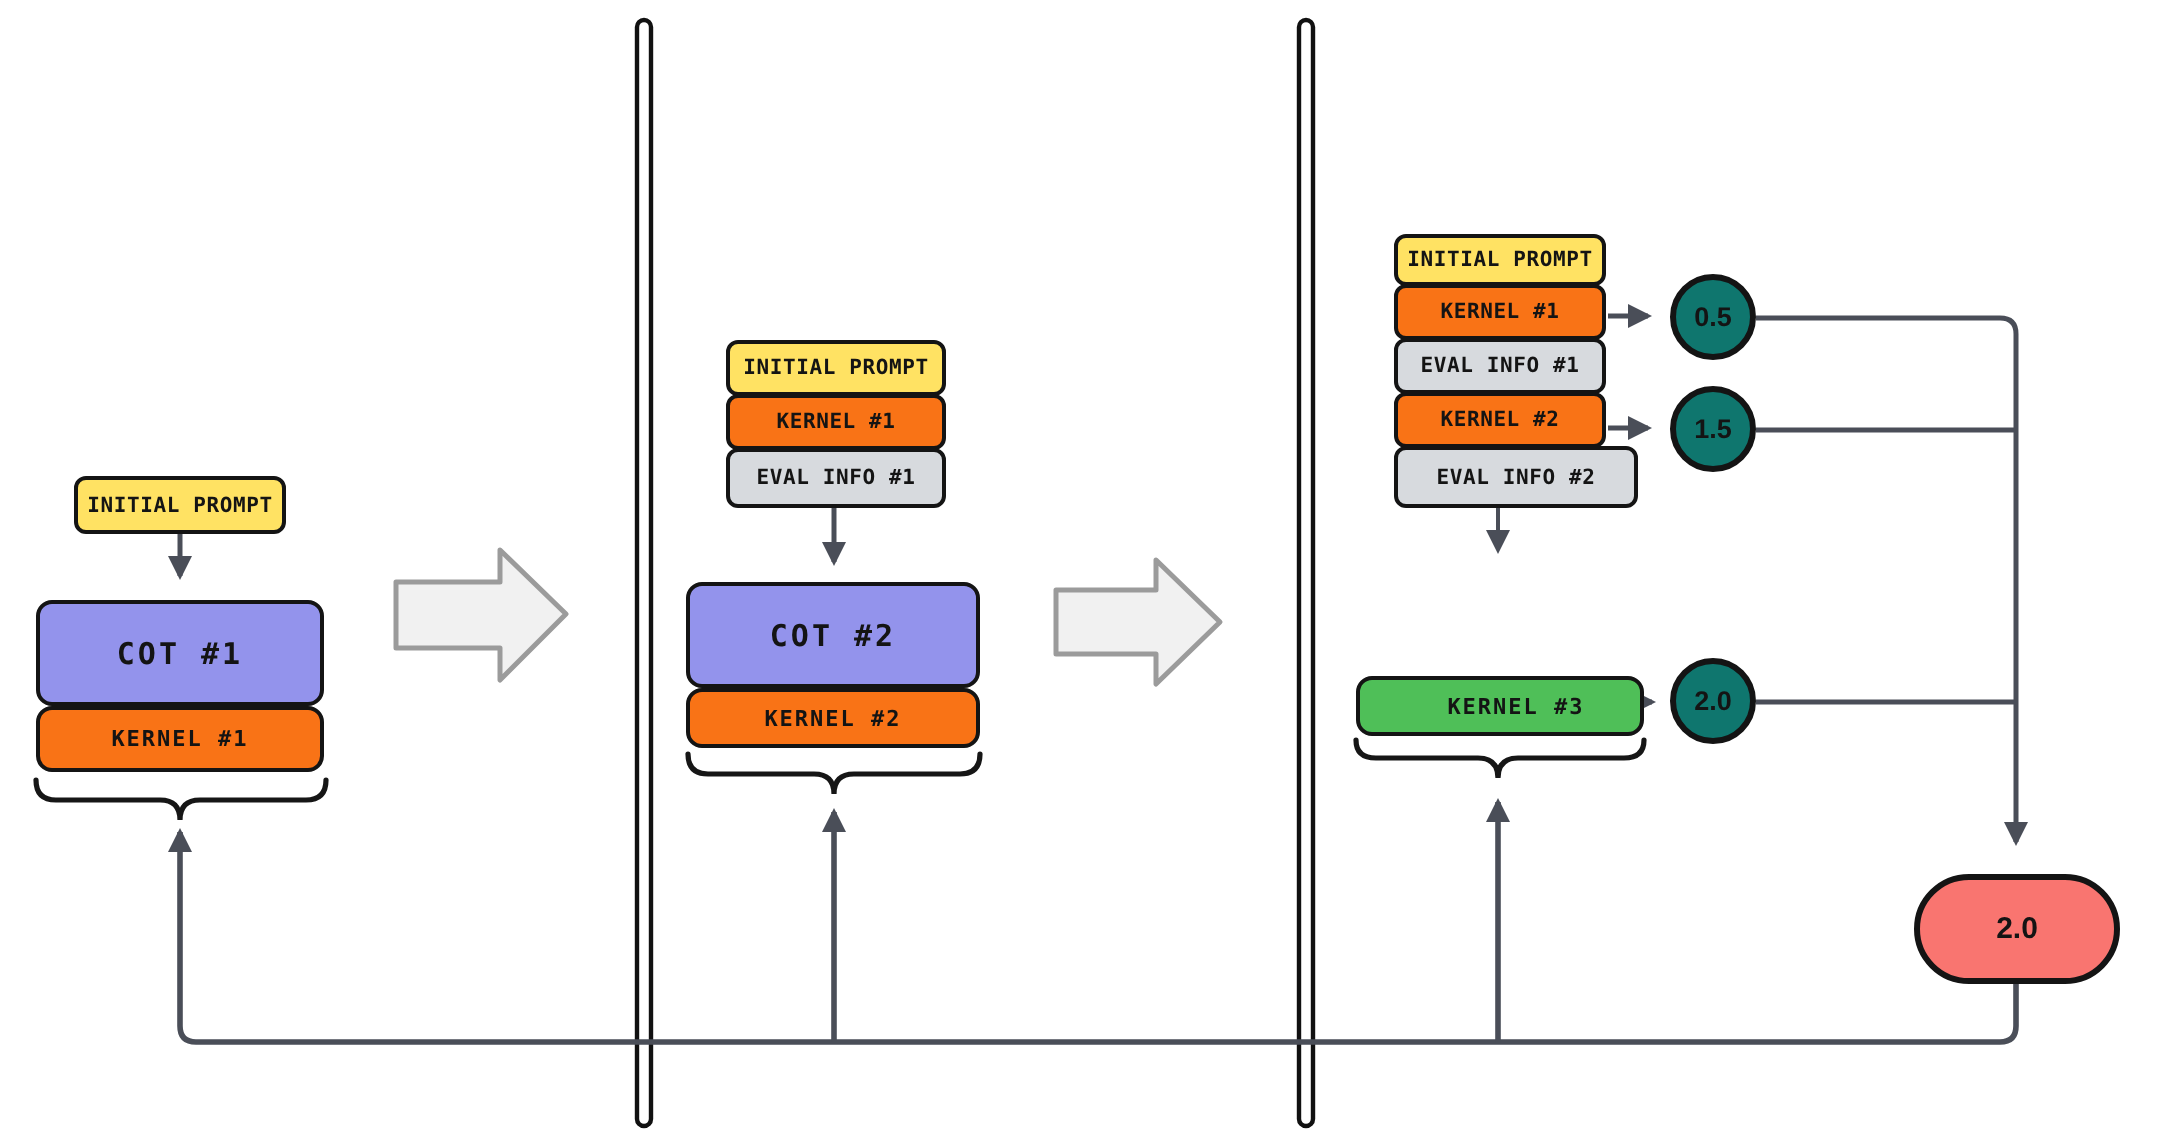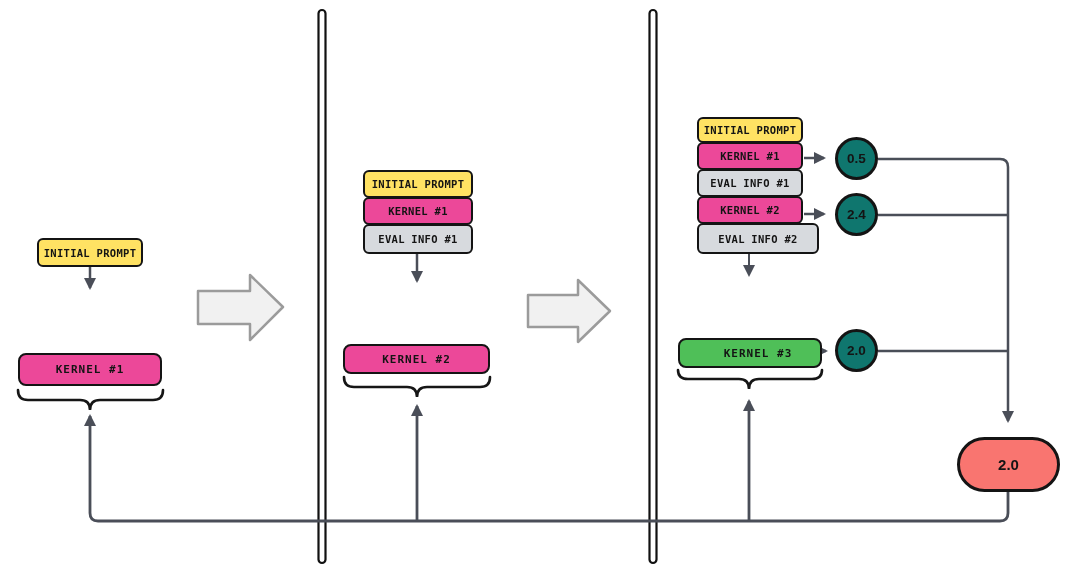--- a/index.html
+++ b/index.html
@@ -10,21 +10,21 @@
   #connectors{position:absolute;left:0;top:0;width:1080px;height:574px;}
   .box{
     position:absolute;box-sizing:border-box;border:2.5px solid #141414;border-radius:7px;
     display:flex;align-items:center;justify-content:center;
     font-weight:700;color:#141414;letter-spacing:0.3px;white-space:nowrap;
   }
   .ctx{font-size:10.5px;border-radius:6px;}
   .cot{font-size:15px;letter-spacing:1.5px;border-radius:8px;}
   .kernel-main{font-size:11px;letter-spacing:1px;border-radius:8px;}
   .yellow{background:#ffe263;text-align:center;}
-  .green{background:#ec4899;}
+  .green{background:#f97316;}
   .green-dark{background:#4fbf58;}
   .purple{background:#9393ec;}
   .gray{background:#d7dade;}
   .score-circle{
     position:absolute;width:43px;height:43px;border-radius:50%;
     background:#0f766e;border:3.5px solid #141414;box-sizing:border-box;
     display:flex;align-items:center;justify-content:center;
     font-family:"Liberation Sans",sans-serif;font-weight:700;font-size:13.5px;color:#141414;
   }
   .final-pill{
@@ -67,32 +67,34 @@
     <path d="M1008,492 V513 Q1008,521 1000,521 H98 Q90,521 90,513 V416" fill="none" stroke="#4a4e58" stroke-width="2.8" marker-end="url(#arrow)"></path>
     <path d="M417,521 V406" fill="none" stroke="#4a4e58" stroke-width="2.8" marker-end="url(#arrow)"></path>
     <path d="M749,521 V401" fill="none" stroke="#4a4e58" stroke-width="2.8" marker-end="url(#arrow)"></path>
 
     <path d="M18,390 Q18,400 28,400 H80 Q90,400 90,410 Q90,400 100,400 H153 Q163,400 163,390" fill="none" stroke="#161616" stroke-width="2.6" stroke-linecap="round"></path>
     <path d="M344,377 Q344,387 354,387 H407 Q417,387 417,397 Q417,387 427,387 H480 Q490,387 490,377" fill="none" stroke="#161616" stroke-width="2.6" stroke-linecap="round"></path>
     <path d="M678,370 Q678,379 688,379 H739 Q749,379 749,389 Q749,379 759,379 H812 Q822,379 822,370" fill="none" stroke="#161616" stroke-width="2.6" stroke-linecap="round"></path>
   </svg>
 
   <div class="box ctx yellow" style="left:37px;top:238px;width:106px;height:29px;">INITIAL PROMPT</div>
+  <div class="box cot purple" style="left:18px;top:300px;width:144px;height:53px;">COT #1</div>
   <div class="box kernel-main green" style="left:18px;top:353px;width:144px;height:33px;">KERNEL #1</div>
 
   <div class="box ctx yellow" style="left:363px;top:170px;width:110px;height:28px;">INITIAL PROMPT</div>
   <div class="box ctx green" style="left:363px;top:197px;width:110px;height:28px;">KERNEL #1</div>
   <div class="box ctx gray" style="left:363px;top:224px;width:110px;height:30px;">EVAL INFO #1</div>
+  <div class="box cot purple" style="left:343px;top:291px;width:147px;height:53px;">COT #2</div>
   <div class="box kernel-main green" style="left:343px;top:344px;width:147px;height:30px;">KERNEL #2</div>
 
   <div class="box ctx yellow" style="left:697px;top:117px;width:106px;height:26px;">INITIAL PROMPT</div>
   <div class="box ctx green" style="left:697px;top:142px;width:106px;height:28px;">KERNEL #1</div>
   <div class="box ctx gray" style="left:697px;top:169px;width:106px;height:28px;">EVAL INFO #1</div>
   <div class="box ctx green" style="left:697px;top:196px;width:106px;height:28px;">KERNEL #2</div>
   <div class="box ctx gray" style="left:697px;top:223px;width:122px;height:31px;">EVAL INFO #2</div>
   <div class="box kernel-main green-dark" style="left:678px;top:338px;width:144px;height:30px;padding-left:16px;">KERNEL #3</div>
 
   <div class="score-circle" style="left:835px;top:137px;">0.5</div>
-  <div class="score-circle" style="left:835px;top:193px;">2.4</div>
+  <div class="score-circle" style="left:835px;top:193px;">1.5</div>
   <div class="score-circle" style="left:835px;top:329px;">2.0</div>
   <div class="final-pill">2.0</div>
 
 </div>
 
 </body></html>

